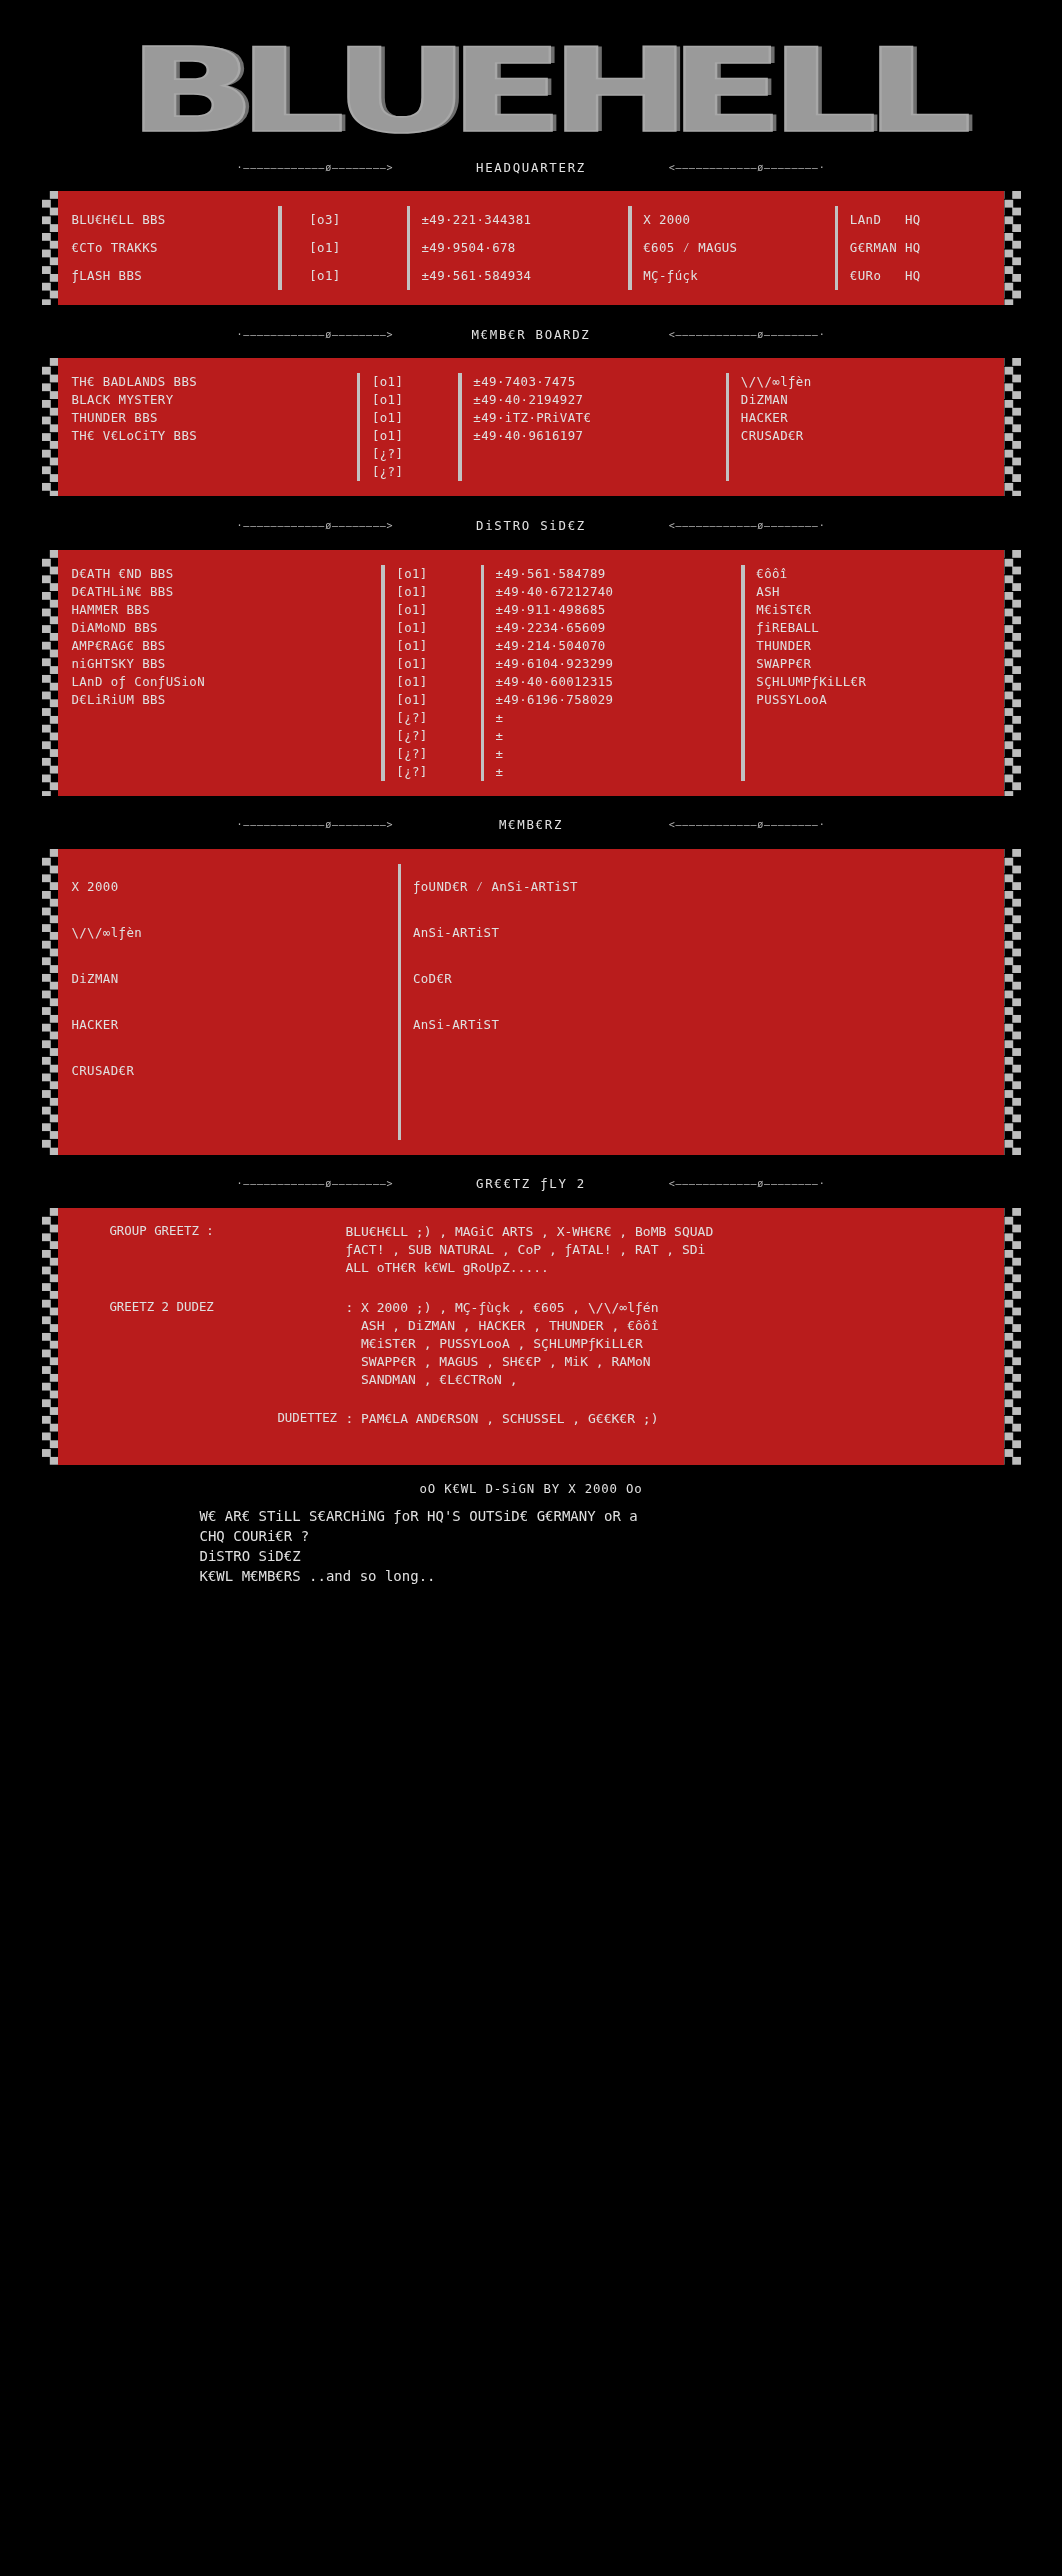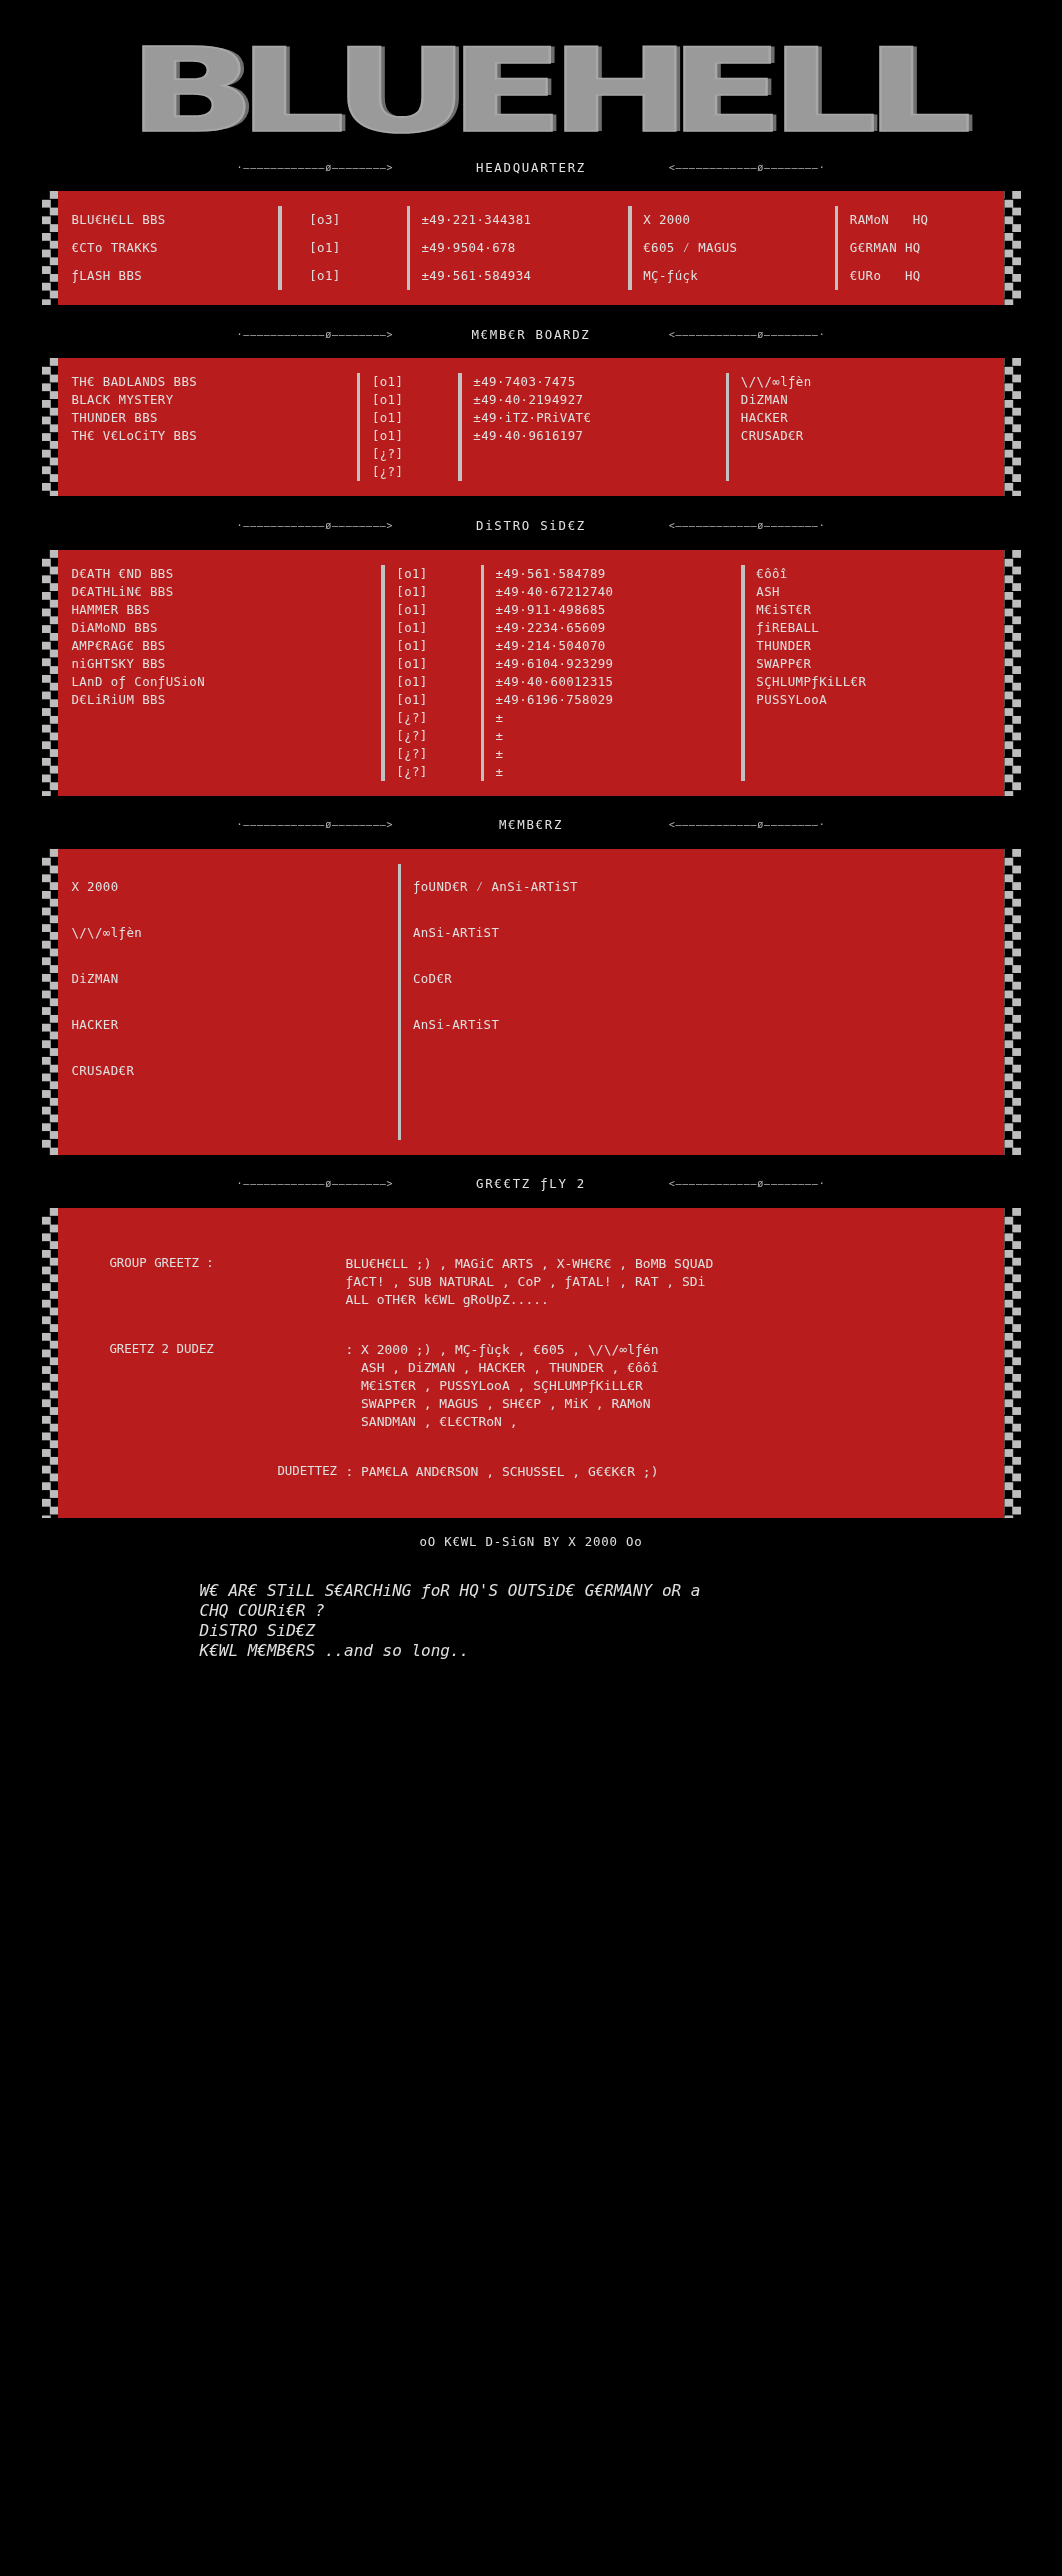--- a/index.html
+++ b/index.html
@@ -121,21 +121,21 @@
   .distro .col-name{width:307px;}
   .distro .col-node{width:75px;}
   .distro .col-num{width:241px;}
   .distro .col-sysop{width:241px;}
 
   .memberz .col-handle{width:315px;}
   .memberz .col-role{width:531px;}
   .memberz .cell{line-height:46px;}
 
   
-  .greetz-row{display:flex;margin-bottom:21.6px;margin-top:32px;}
+  .greetz-row{display:flex;margin-bottom:21.6px;}
   .greetz-label{
     width:274px;
     font-size:12.4px;
     color:#e0e0e0;
     white-space:pre;
     text-align:left;
     padding-left:38px;
     box-sizing:border-box;
   }
   .greetz-label.right{text-align:right;padding-right:8.3px;padding-left:0;}
@@ -148,30 +148,29 @@
 
   .footer{
     margin:6px auto 0 auto;
     width:979px;
     text-align:center;
     font-size:12.4px;
     color:#e0e0e0;
     letter-spacing:0.8px;
   }
   .footer-lines{
-    margin:32px auto 0 auto;
+    margin:10px auto 0 auto;
     width:863px;
     text-align:left;
-    font-size:16px;
+    font-size:14px;
     color:#e0e0e0;
     line-height:20px;
     white-space:pre;
     padding-left:100px;
     box-sizing:border-box;
-    font-style:italic;
   }
   .spacer{height:21.6px;}
 </style>
 </head>
 <body>
 
 <div class="page">
 
   <div class="logo-wrap">
     <div class="logo">
@@ -213,21 +212,21 @@
           <div class="cell">±49·561·584934</div>
         </div>
         <div class="divider"></div>
         <div class="col col-sysop">
           <div class="cell">X 2000</div>
           <div class="cell">€605 ⁄ MAGUS</div>
           <div class="cell">MÇ-ƒúçk</div>
         </div>
         <div class="divider"></div>
         <div class="col col-loc">
-          <div class="cell">RAMoN   HQ</div>
+          <div class="cell">LAnD   HQ</div>
           <div class="cell">G€RMAN HQ</div>
           <div class="cell">€URo   HQ</div>
         </div>
       </div>
     </div>
   </div>
 
   <div class="sec-head">
     <span class="rule-left">·————————————ø————————&gt;</span>
     <span class="sec-title">M€MB€R BOARDZ</span>

